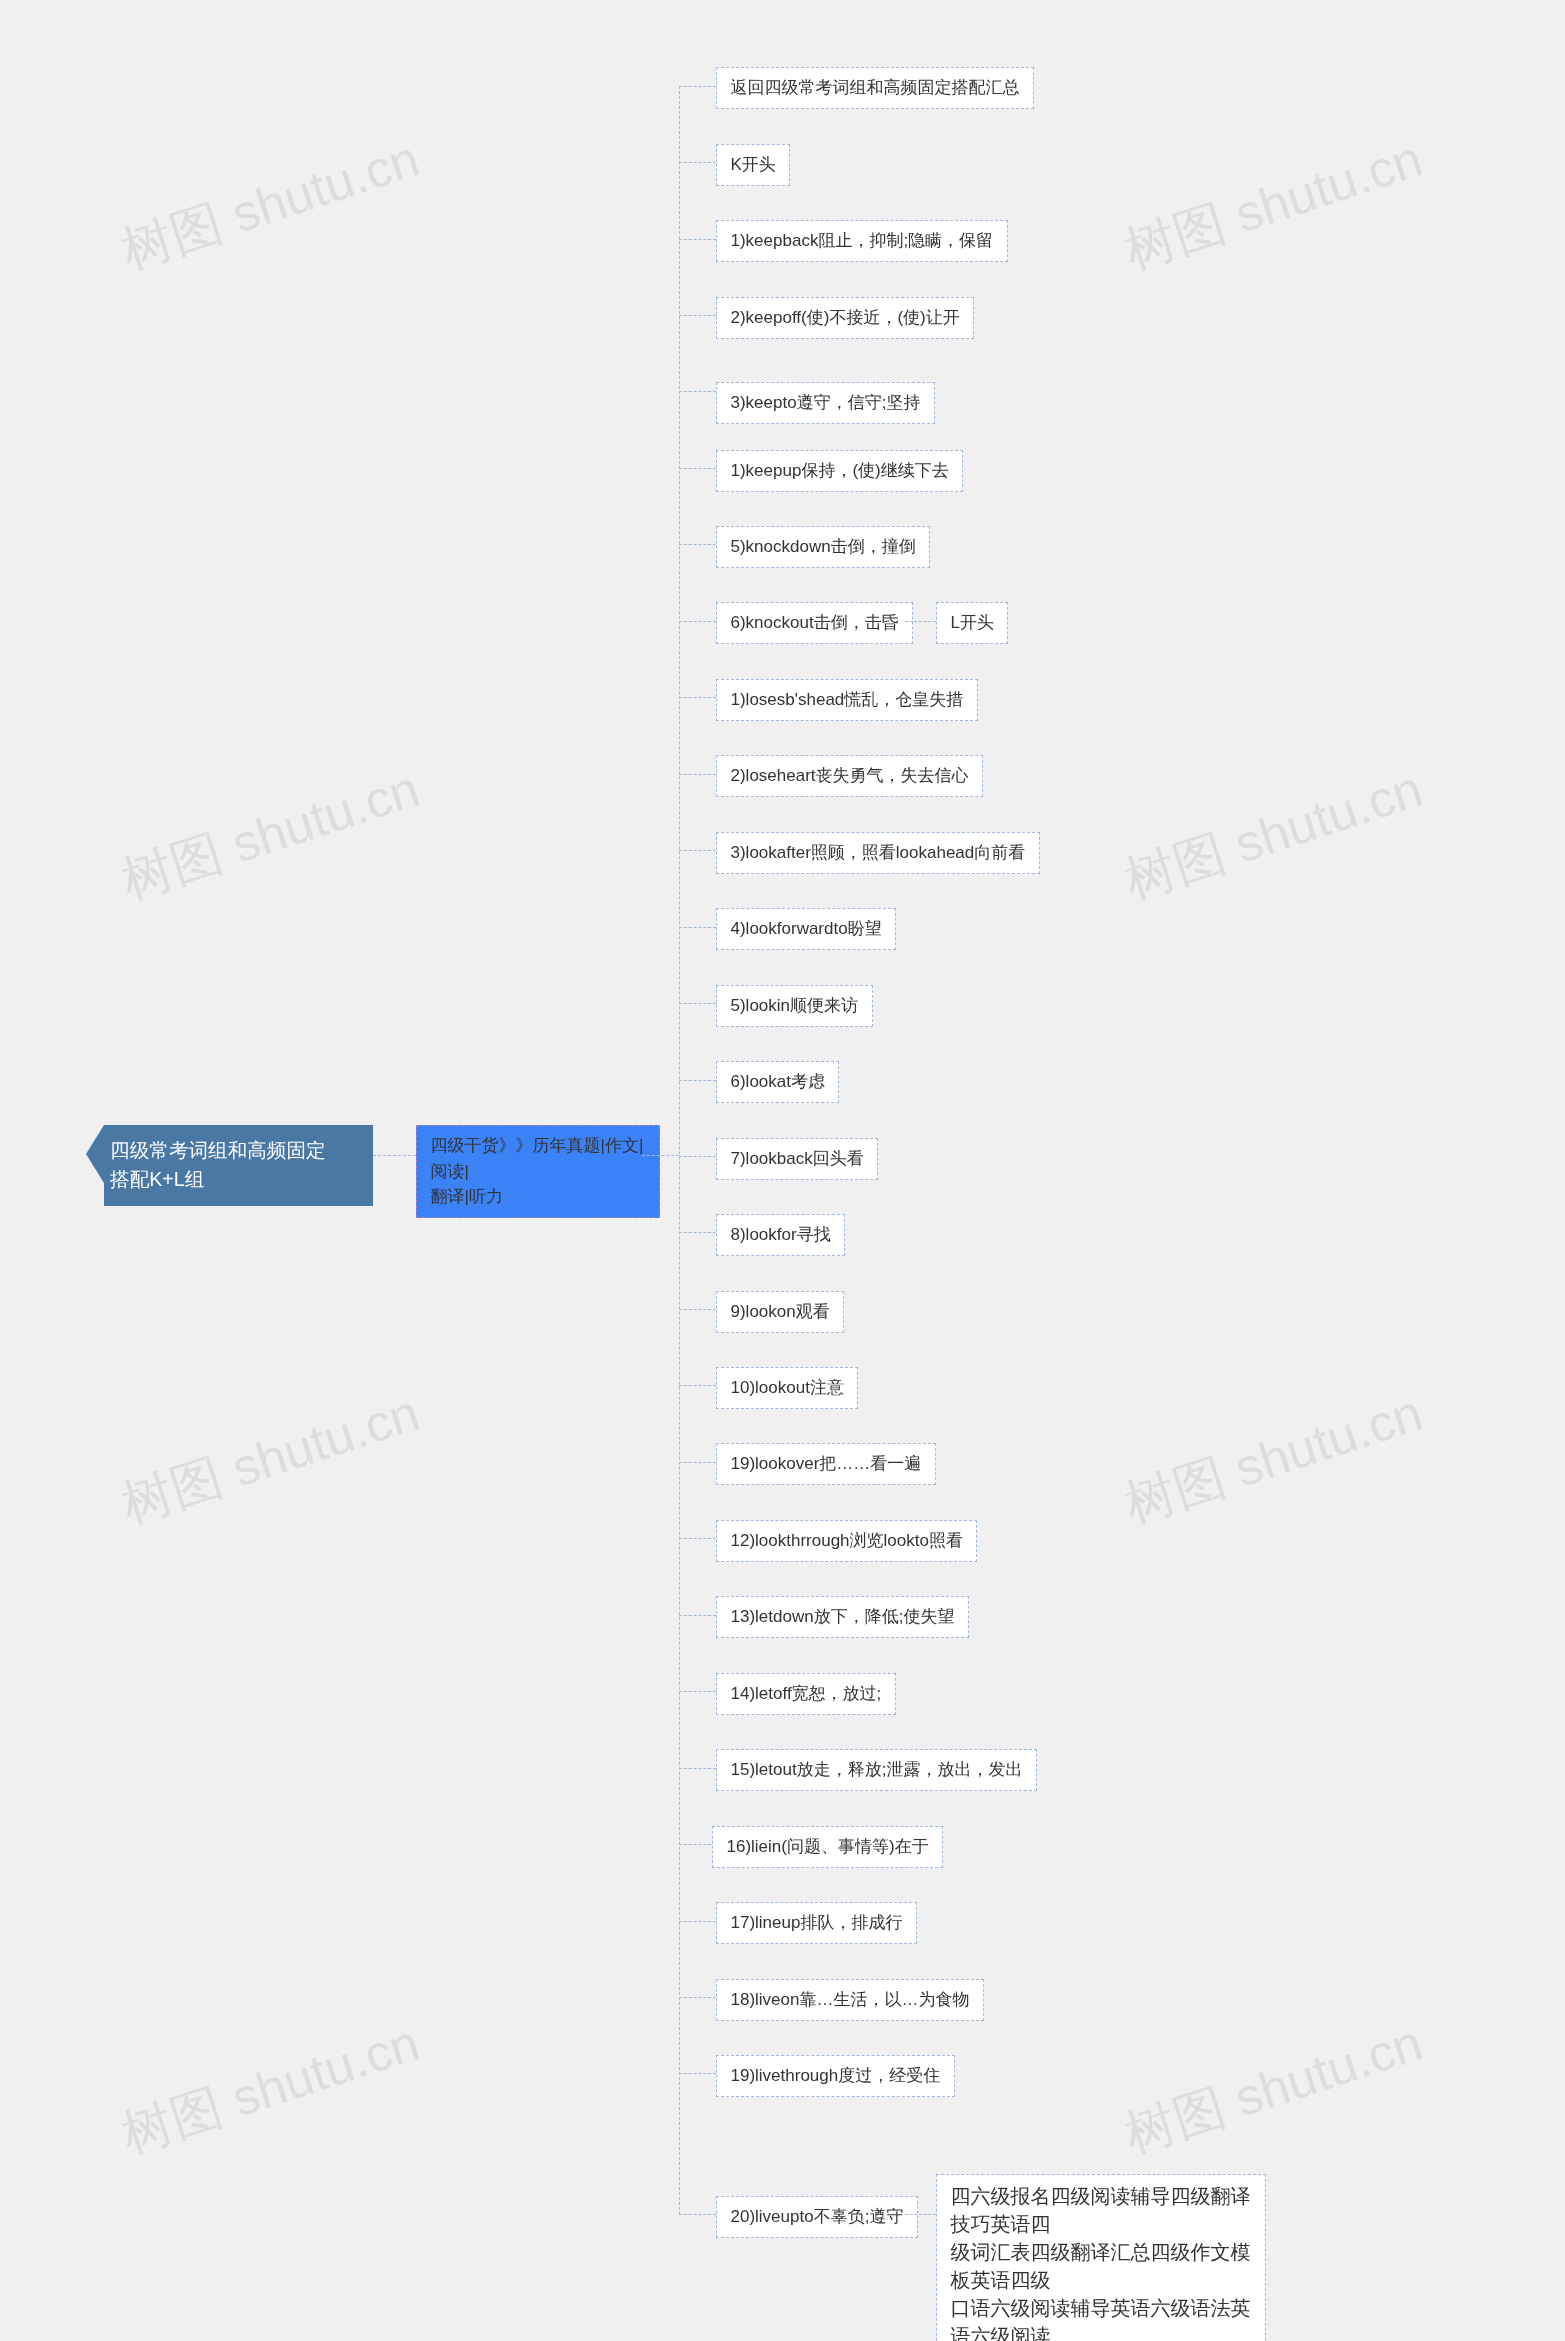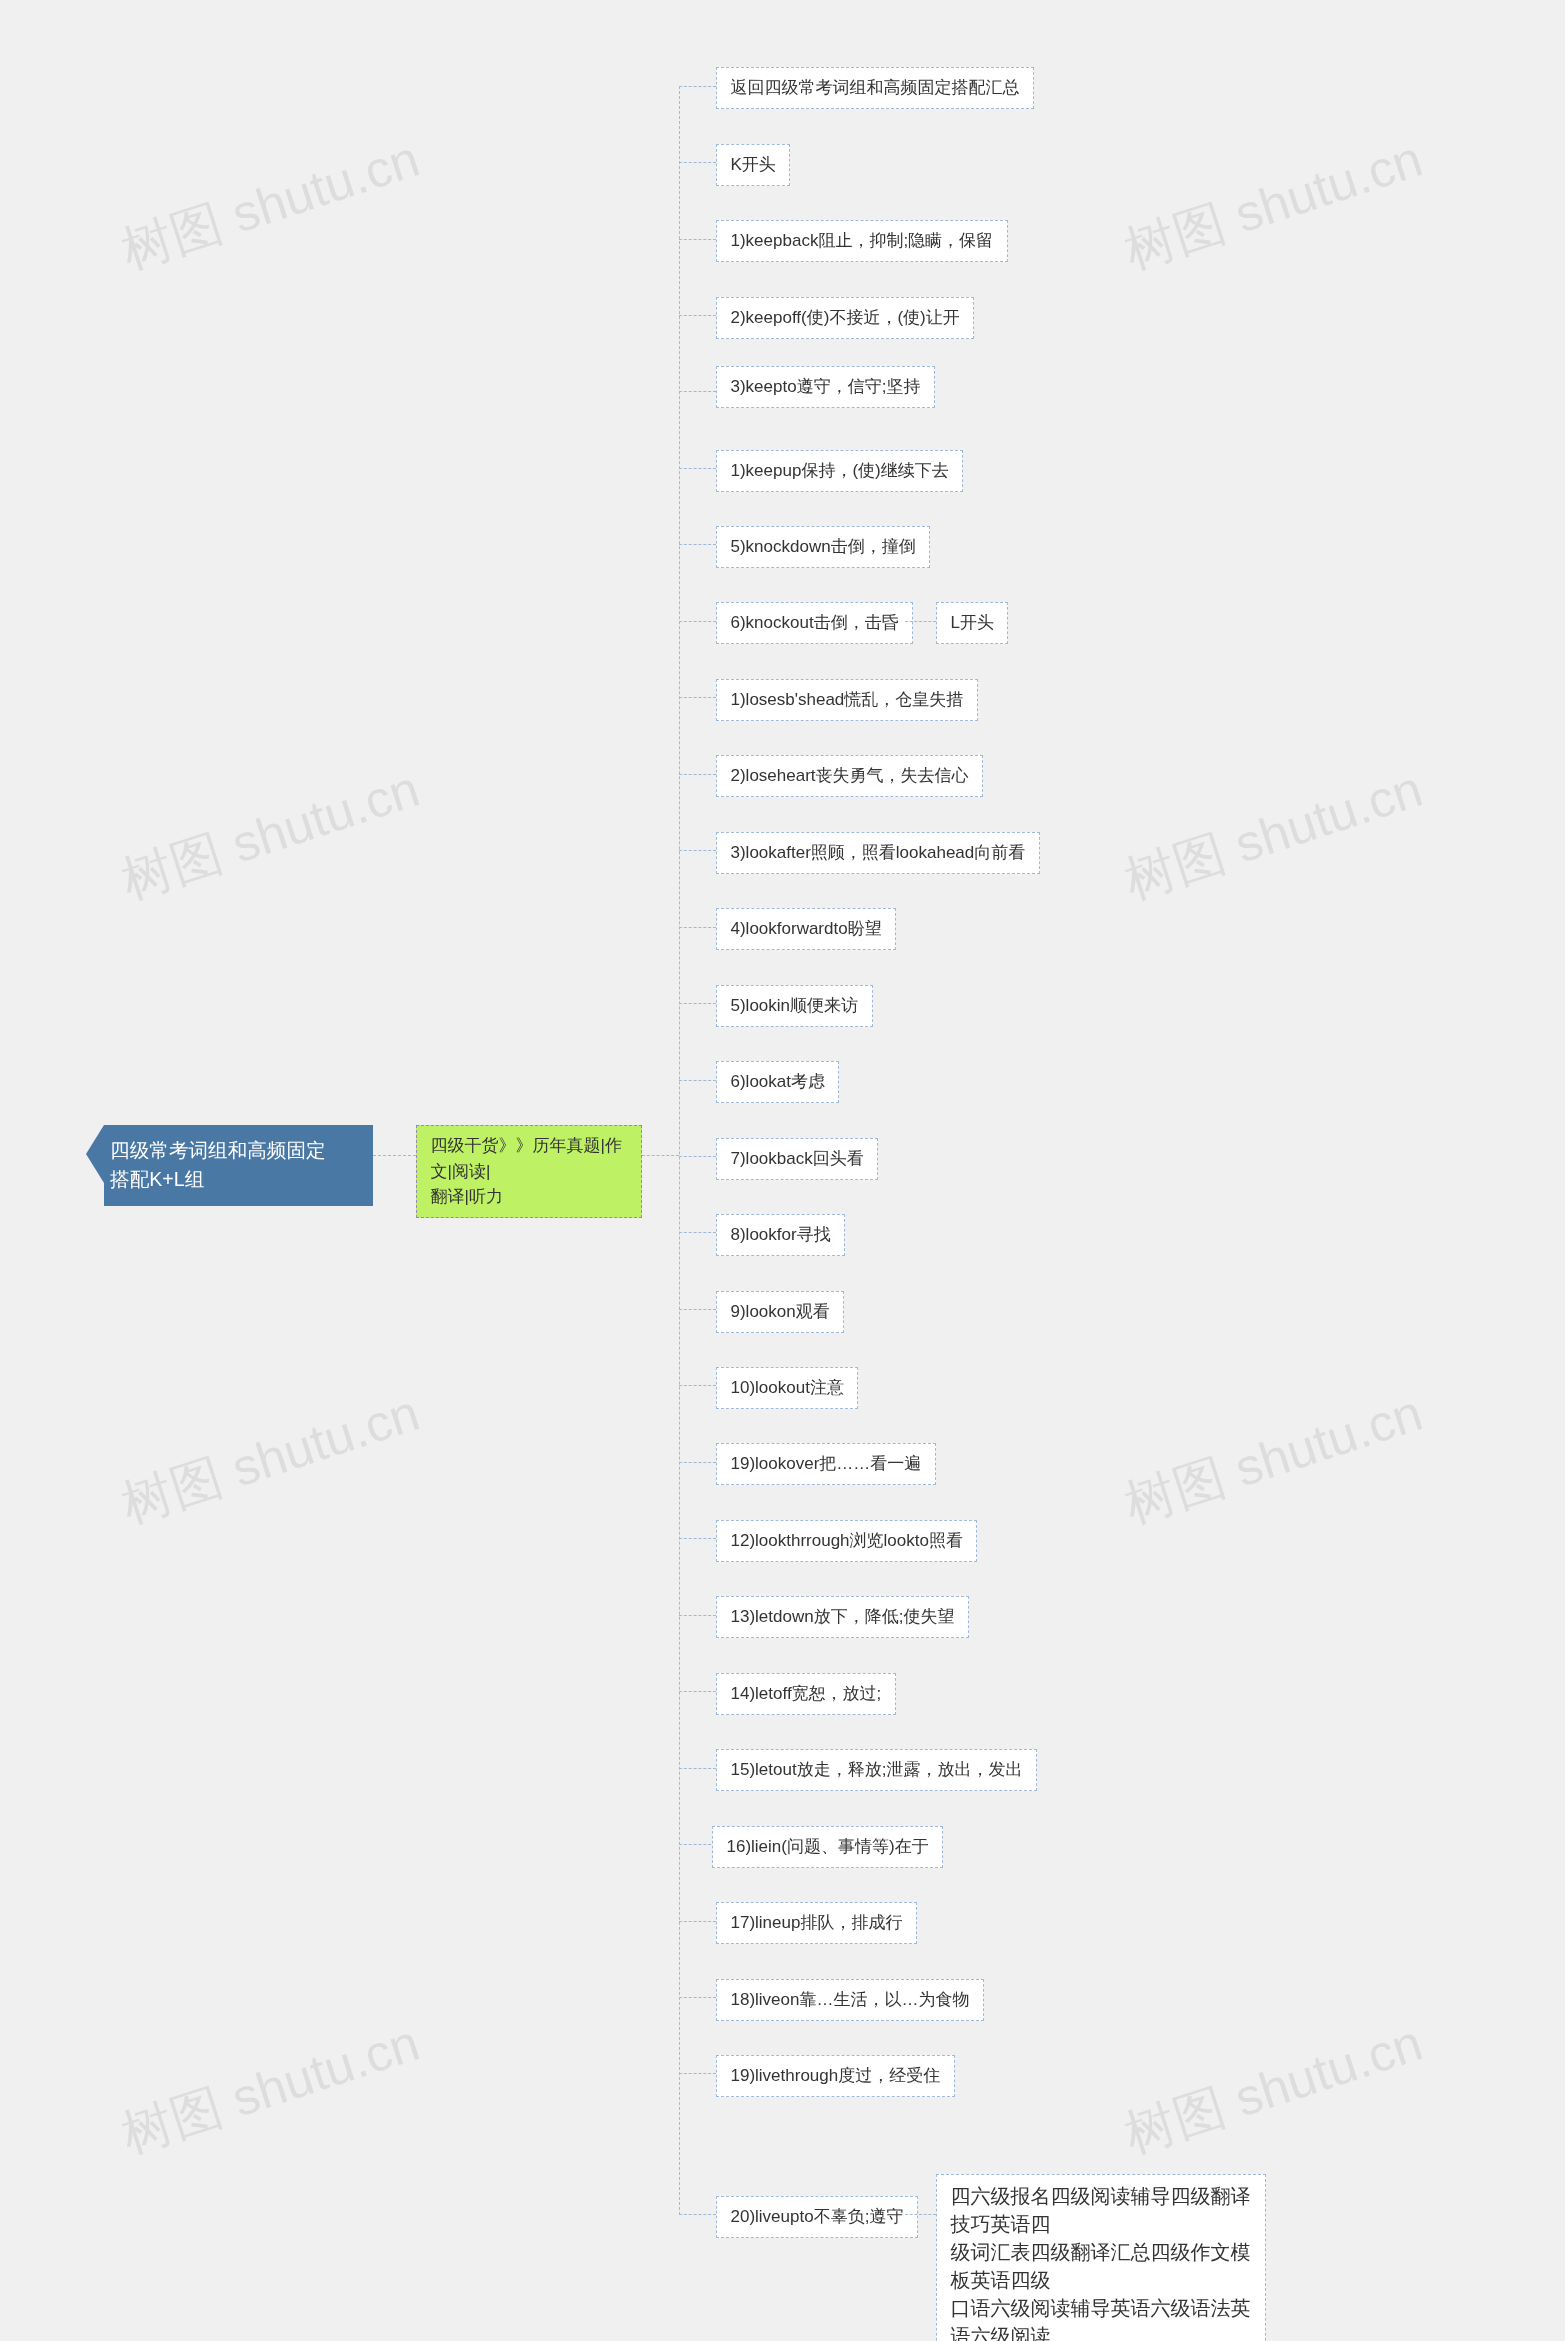--- a/index.html
+++ b/index.html
@@ -46,24 +46,24 @@
     content: "";
     position: absolute;
     left: -18.3px;
     top: 0;
     width: 0; height: 0;
     border-top: 29px solid transparent;
     border-bottom: 29px solid transparent;
     border-right: 18.3px solid #4a78a4;
   }
   .sub-node {
-    background: #bef264;
+    background: #3b82f6;
     border: 1.2px dashed #9a84c4;
     color: #333;
-    width: 226px;
+    width: 244px;
   }
   .leaf-node {
     background: #fff;
     border: 1.2px dashed #9fb9d6;
     color: #333;
     white-space: nowrap;
   }
   .connector {
     position: absolute;
     border: 0 dashed #9fb9d6;
@@ -106,21 +106,21 @@
 <div class="connector h-line" style="left:679px;top:162px;width:37px"></div>
 <div class="node leaf-node" style="left:716px;top:144px"><span>K开头</span></div>
 
 <div class="connector h-line" style="left:679px;top:239px;width:37px"></div>
 <div class="node leaf-node" style="left:716px;top:220px"><span>1)keepback阻止，抑制;隐瞒，保留</span></div>
 
 <div class="connector h-line" style="left:679px;top:315px;width:37px"></div>
 <div class="node leaf-node" style="left:716px;top:297px"><span>2)keepoff(使)不接近，(使)让开</span></div>
 
 <div class="connector h-line" style="left:679px;top:391px;width:37px"></div>
-<div class="node leaf-node" style="left:716px;top:366px"><span>3)keepto遵守，信守;坚持</span></div>
+<div class="node leaf-node" style="left:716px;top:382px"><span>3)keepto遵守，信守;坚持</span></div>
 
 <div class="connector h-line" style="left:679px;top:468px;width:37px"></div>
 <div class="node leaf-node" style="left:716px;top:450px"><span>1)keepup保持，(使)继续下去</span></div>
 
 <div class="connector h-line" style="left:679px;top:544px;width:37px"></div>
 <div class="node leaf-node" style="left:716px;top:526px"><span>5)knockdown击倒，撞倒</span></div>
 
 <div class="connector h-line" style="left:679px;top:621px;width:37px"></div>
 <div class="node leaf-node" style="left:716px;top:602px"><span>6)knockout击倒，击昏</span></div>
 

